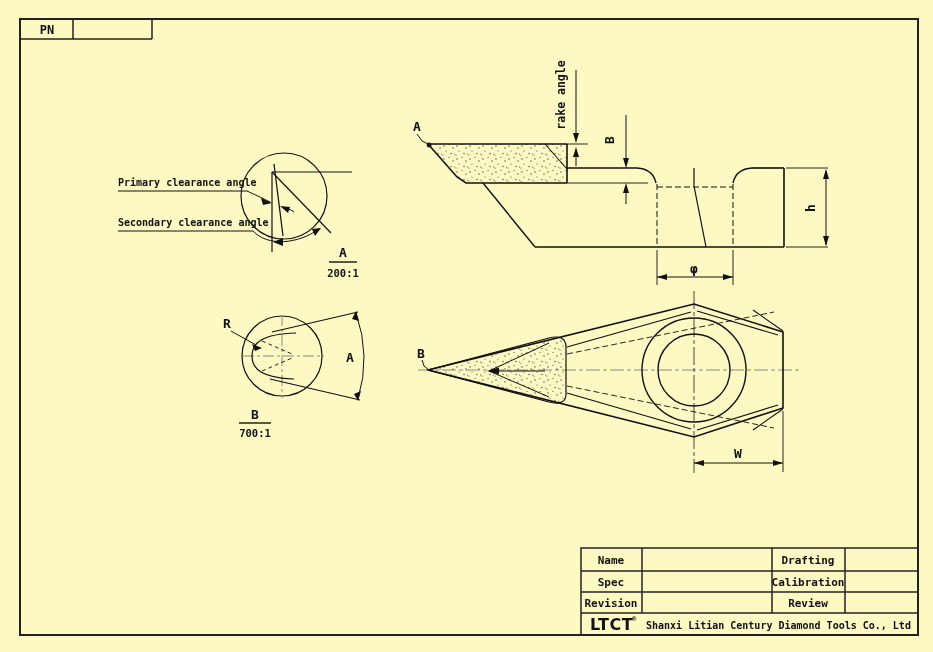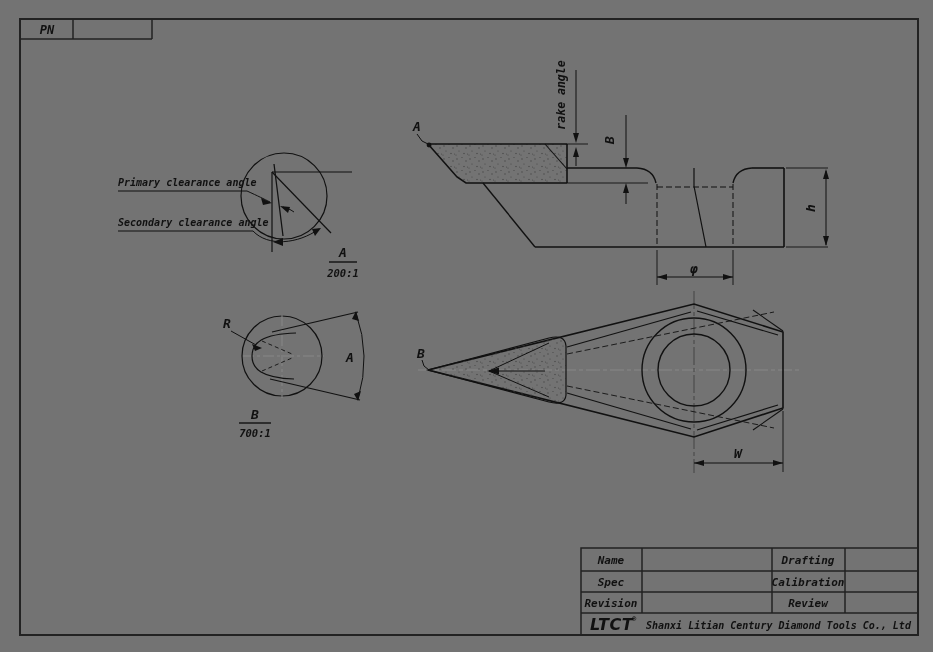--- a/index.html
+++ b/index.html
@@ -1,17 +1,17 @@
 <!DOCTYPE html>
 <html><head>
 <meta charset="utf-8">
 <style>
   html,body{margin:0;padding:0;background:#ffffff;}
-  .sheet{position:relative;width:933px;height:652px;background:#737373;overflow:hidden;
-         font-family:"DejaVu Sans Mono","Liberation Mono",monospace;font-style:italic;}
+  .sheet{position:relative;width:933px;height:652px;background:#fef9c3;overflow:hidden;
+         font-family:"DejaVu Sans Mono","Liberation Mono",monospace;}
   svg{display:block}
   text{fill:#111;font-family:"DejaVu Sans Mono","Liberation Mono",monospace;font-weight:bold;}
   .lbl{font-size:10px;}
   .dim{font-size:13px;}
   .scale-top{font-size:13px;}
   .scale-bot{font-size:10.5px;}
   .tb-label{font-size:11px;}
   .company{font-size:10px;}
   .logo{font-size:16px;font-family:"DejaVu Sans","Liberation Sans",sans-serif;font-weight:800;letter-spacing:0.5px;}
   .reg{font-size:7px;}

